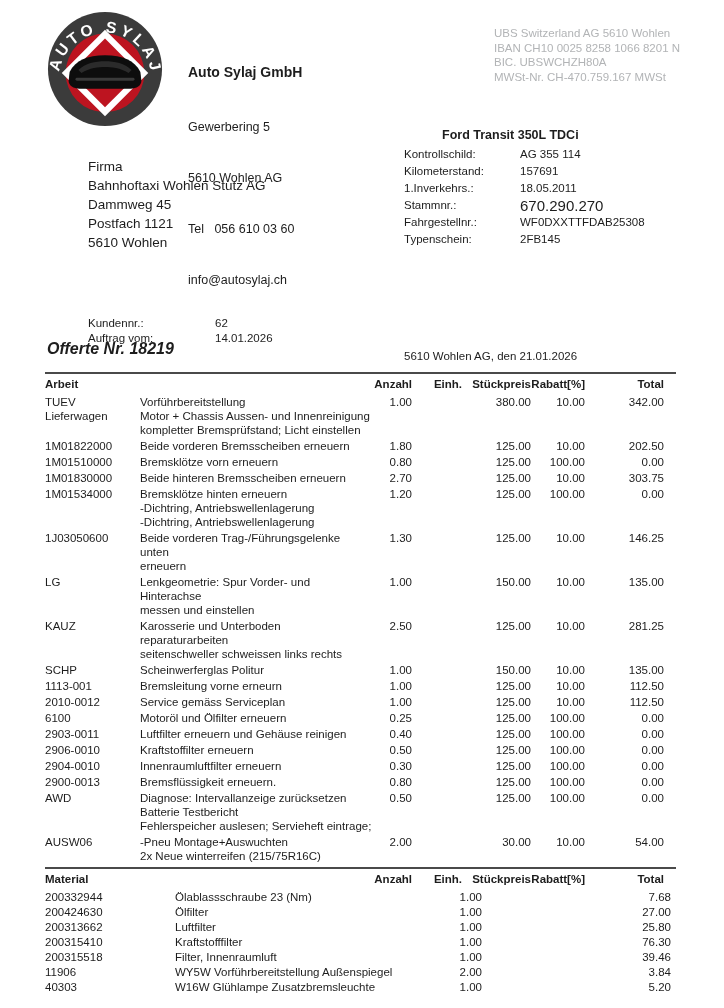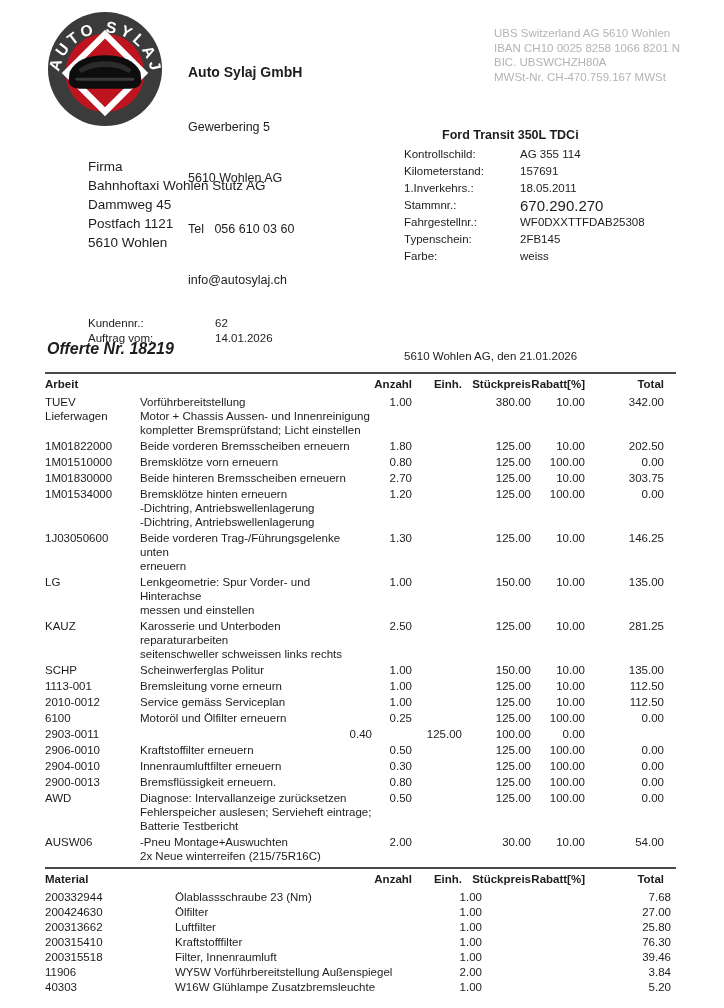--- a/index.html
+++ b/index.html
@@ -101,24 +101,20 @@
     <div class="vvalue stamm">670.290.270</div>
   </div>
   <div class="vrow">
     <div class="vlabel">Fahrgestellnr.:</div>
     <div class="vvalue">WF0DXXTTFDAB25308</div>
   </div>
   <div class="vrow">
     <div class="vlabel">Typenschein:</div>
     <div class="vvalue">2FB145</div>
   </div>
-  <div class="vrow">
-    <div class="vlabel">Farbe:</div>
-    <div class="vvalue">weiss</div>
-  </div>
 </div>
 
 <div class="order-meta">
   <div class="mrow">
     <div class="mlabel">Kundennr.:</div>
     <div>62</div>
   </div>
   <div class="mrow">
     <div class="mlabel">Auftrag vom:</div>
     <div>14.01.2026</div>
@@ -423,20 +419,23 @@
             <div>100.00</div>
           </div>
           <div class="c-num">
             <div>0.00</div>
           </div>
         </div>
         <div class="trow">
           <div>
             <div>2903-0011</div>
           </div>
+          <div>
+            <div>Luftfilter erneuern und Gehäuse reinigen</div>
+          </div>
           <div class="c-num">
             <div>0.40</div>
           </div>
           <div class="c-num">
             <div></div>
           </div>
           <div class="c-num">
             <div>125.00</div>
           </div>
           <div class="c-num">
@@ -514,22 +513,22 @@
           <div class="c-num">
             <div>0.00</div>
           </div>
         </div>
         <div class="trow">
           <div>
             <div>AWD</div>
           </div>
           <div>
             <div>Diagnose: Intervallanzeige zurücksetzen</div>
+            <div>Batterie Testbericht</div>
             <div>Fehlerspeicher auslesen; Servieheft eintrage;</div>
-            <div>Batterie Testbericht</div>
           </div>
           <div class="c-num">
             <div>0.50</div>
           </div>
           <div class="c-num">
             <div></div>
           </div>
           <div class="c-num">
             <div>125.00</div>
           </div>

